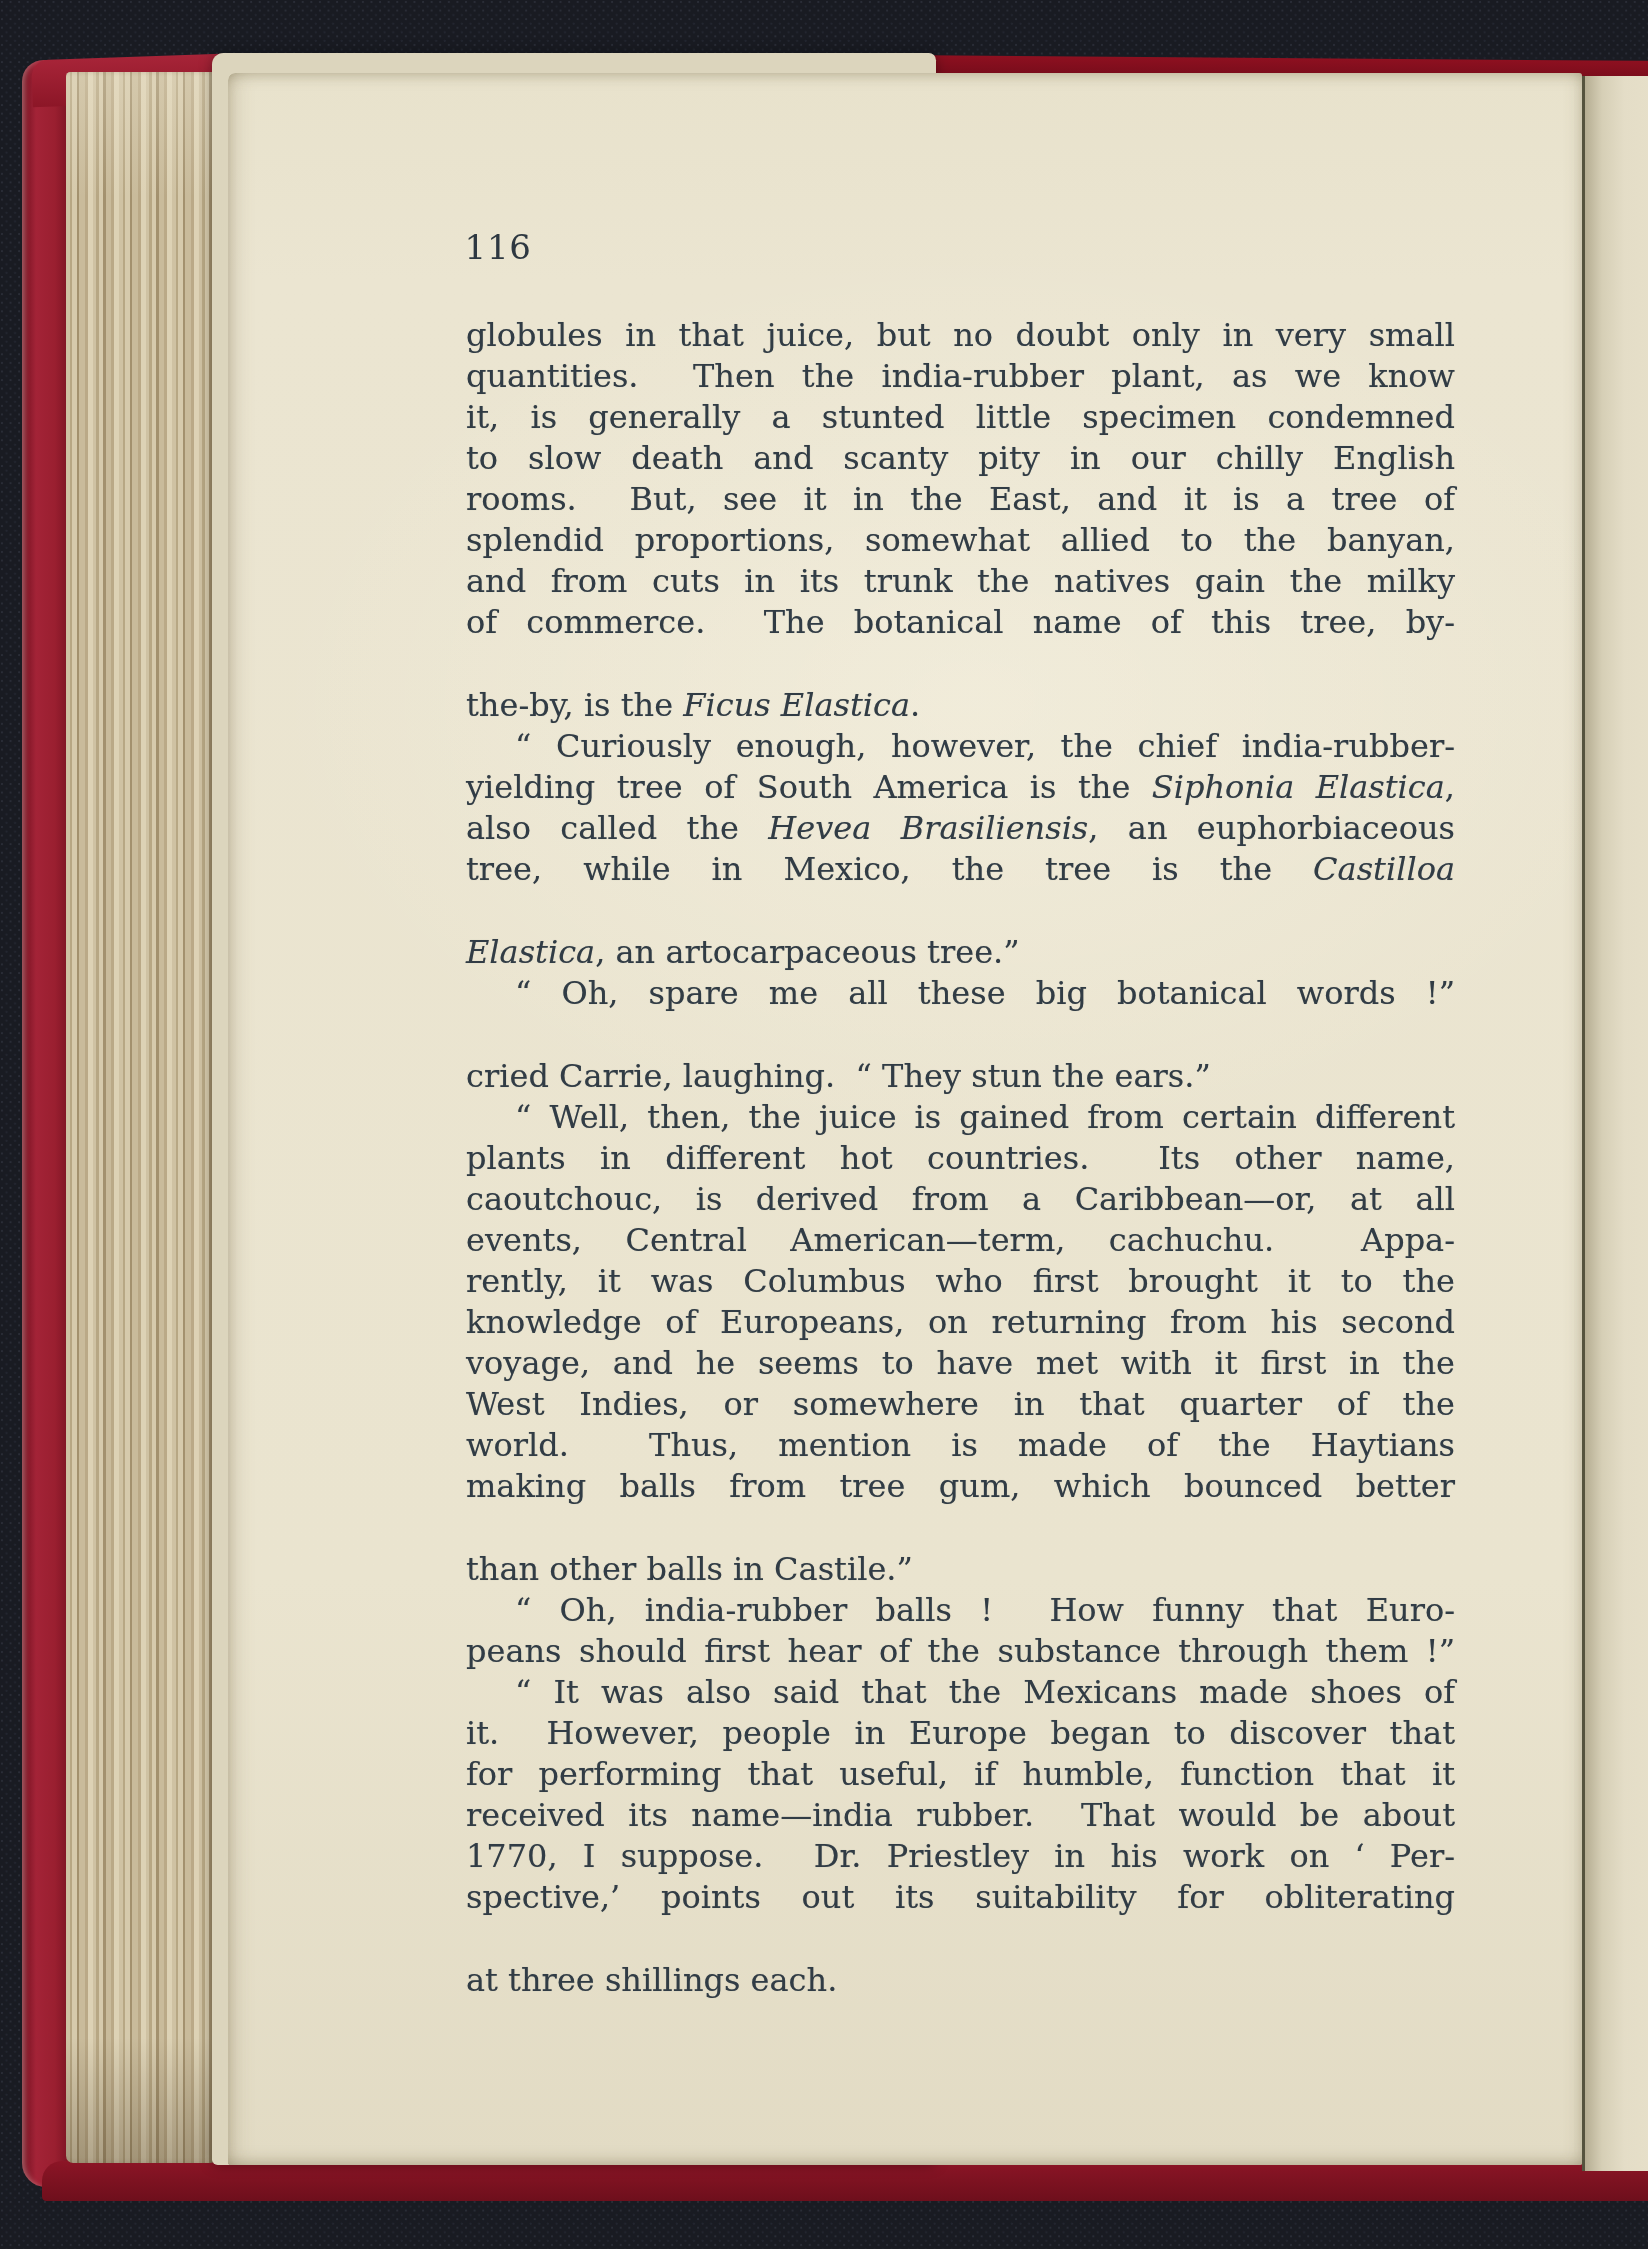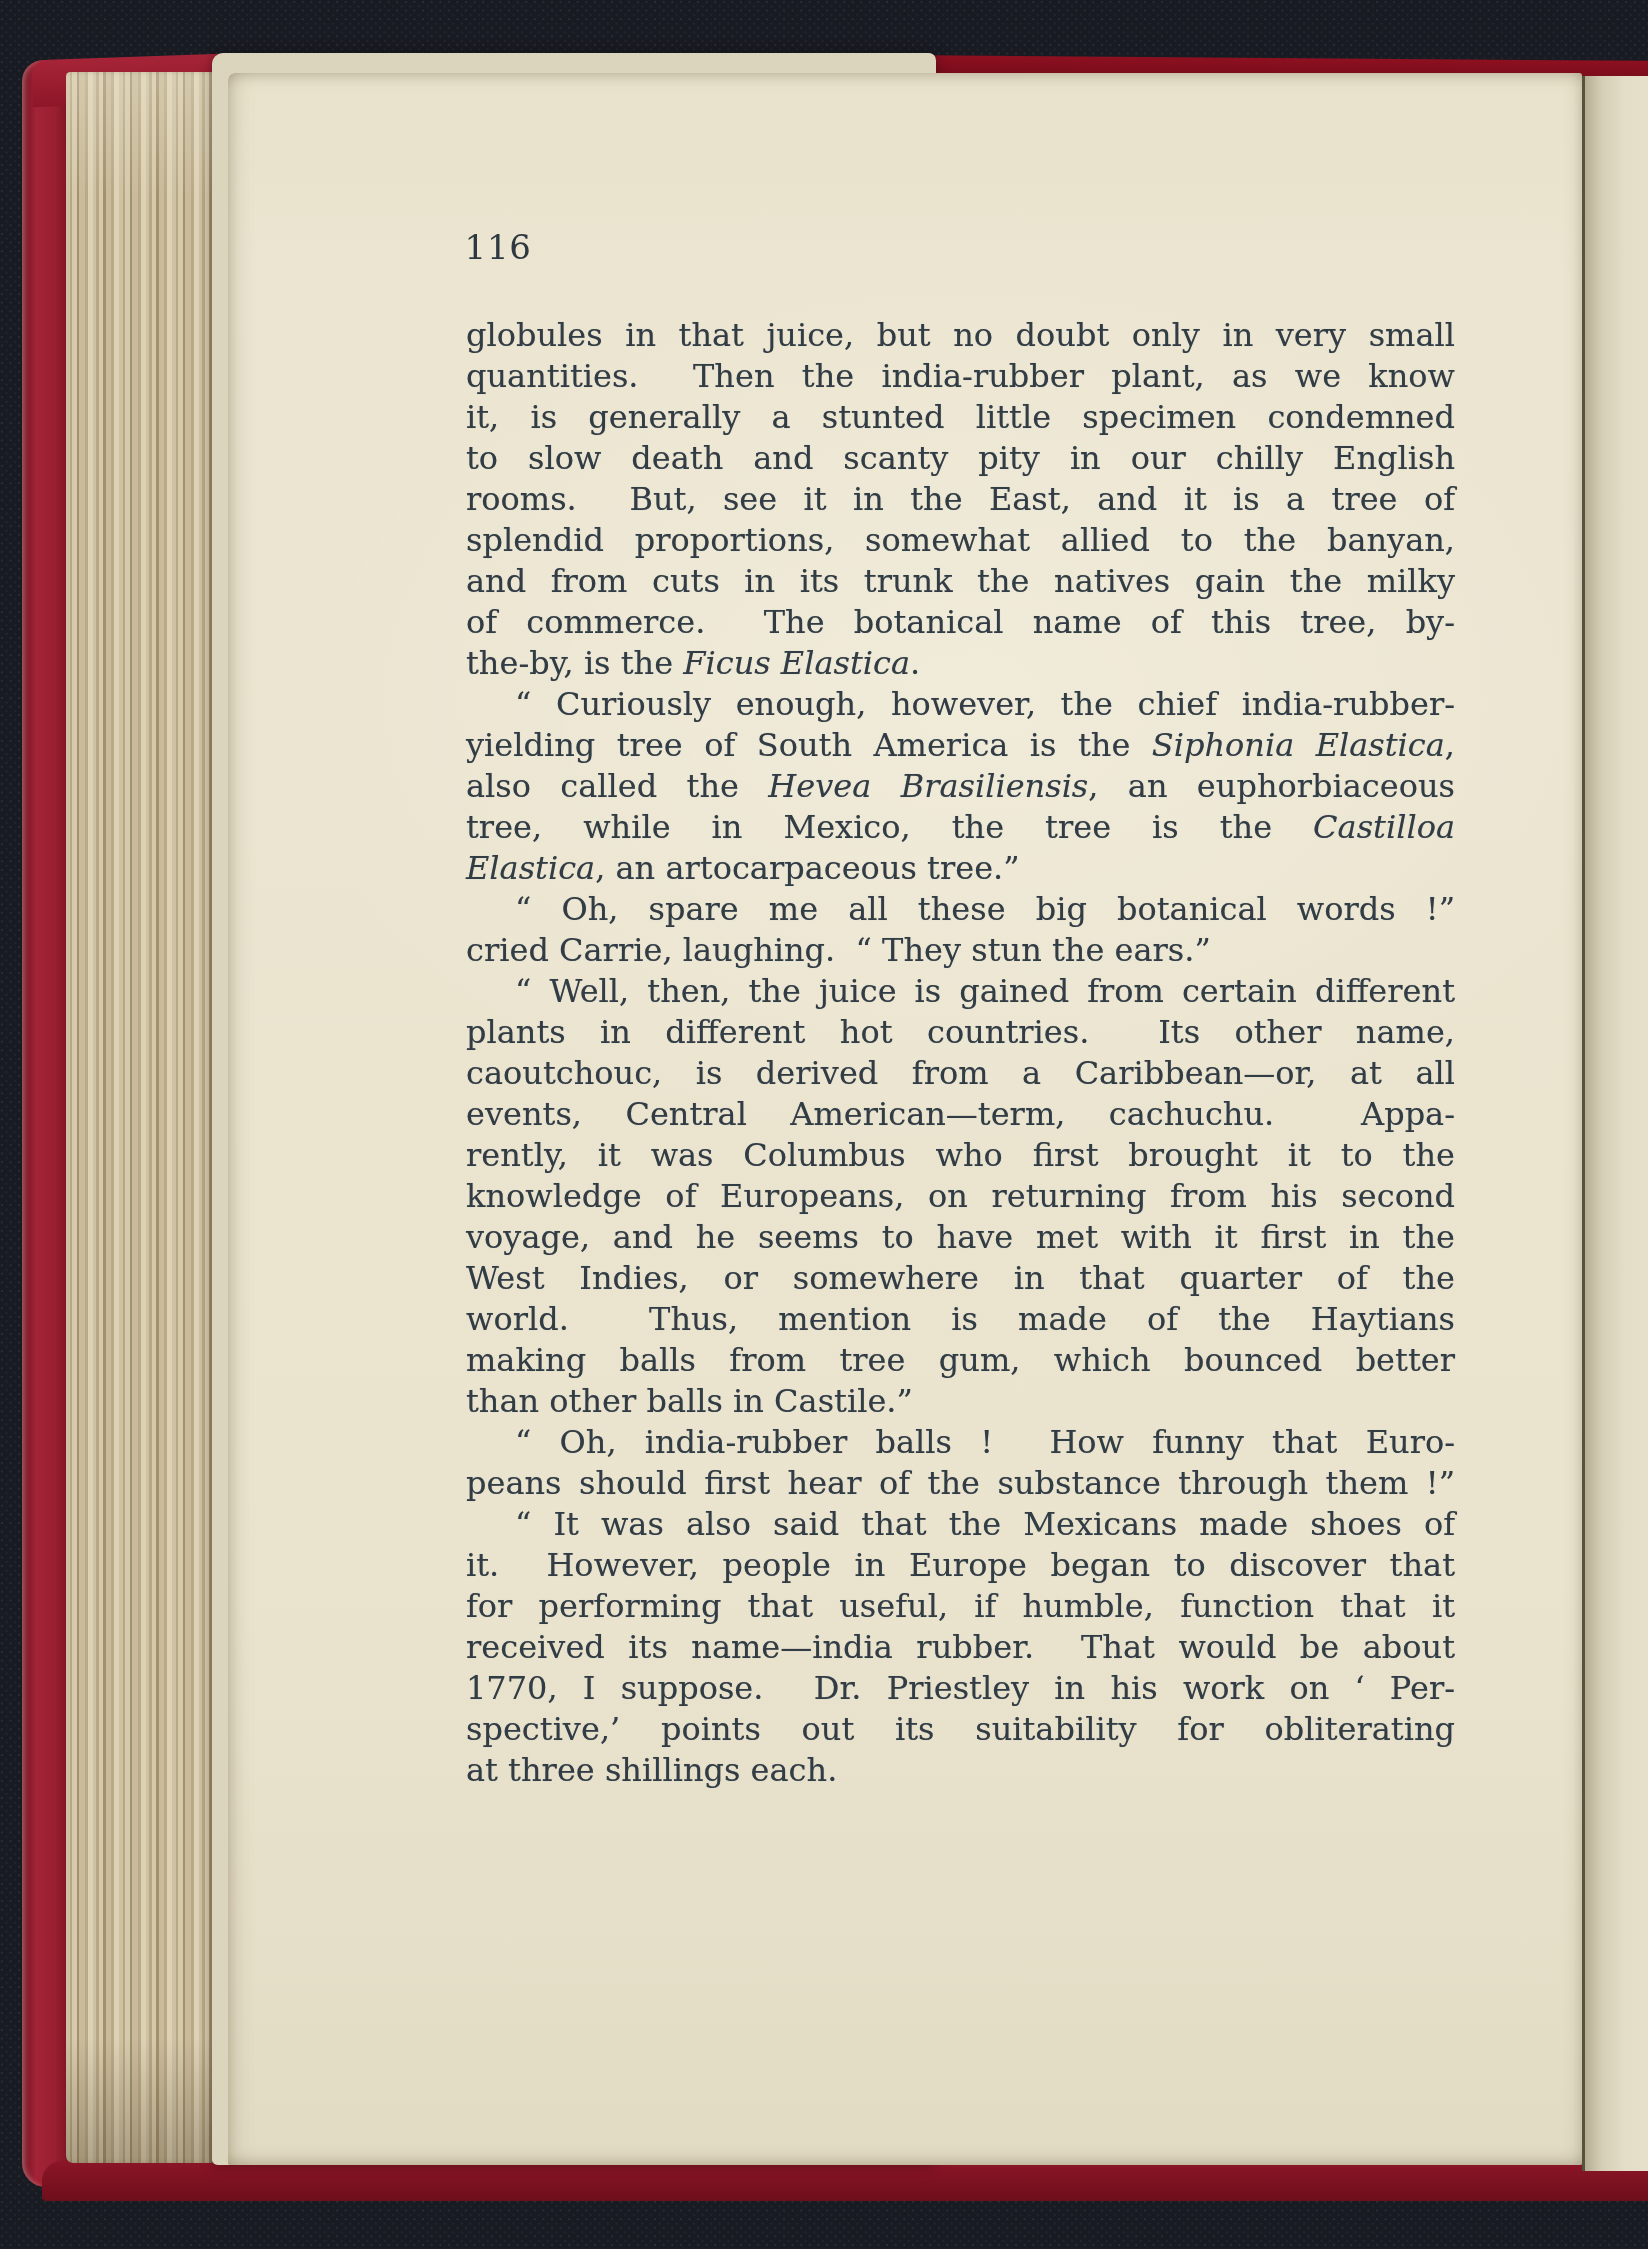--- a/index.html
+++ b/index.html
@@ -77,21 +77,21 @@
     font-size:26px;letter-spacing:2.9px;word-spacing:7.2px;color:#2e3841;
   }
   
   .text-block{position:absolute;left:238px;top:242px;width:989px;}
   .line{
     font-size:32px;line-height:41px;white-space:nowrap;
     text-align:justify;text-align-last:justify;white-space:normal;
     color:#313c45;
     text-shadow:0 0 0.7px rgba(49,60,69,.35);
   }
-  .line.last{text-align-last:left;}
+  .line.last{text-align-last:left;margin-top:42px;}
   .line.ind{text-indent:49px;}
   .line .it{font-style:italic;}
 </style>
 </head>
 <body>
 
 <div class="cover-left"></div>
 <div class="cover-topleft"></div>
 <div class="cover-top"></div>
 <div class="cover-bottom"></div>

